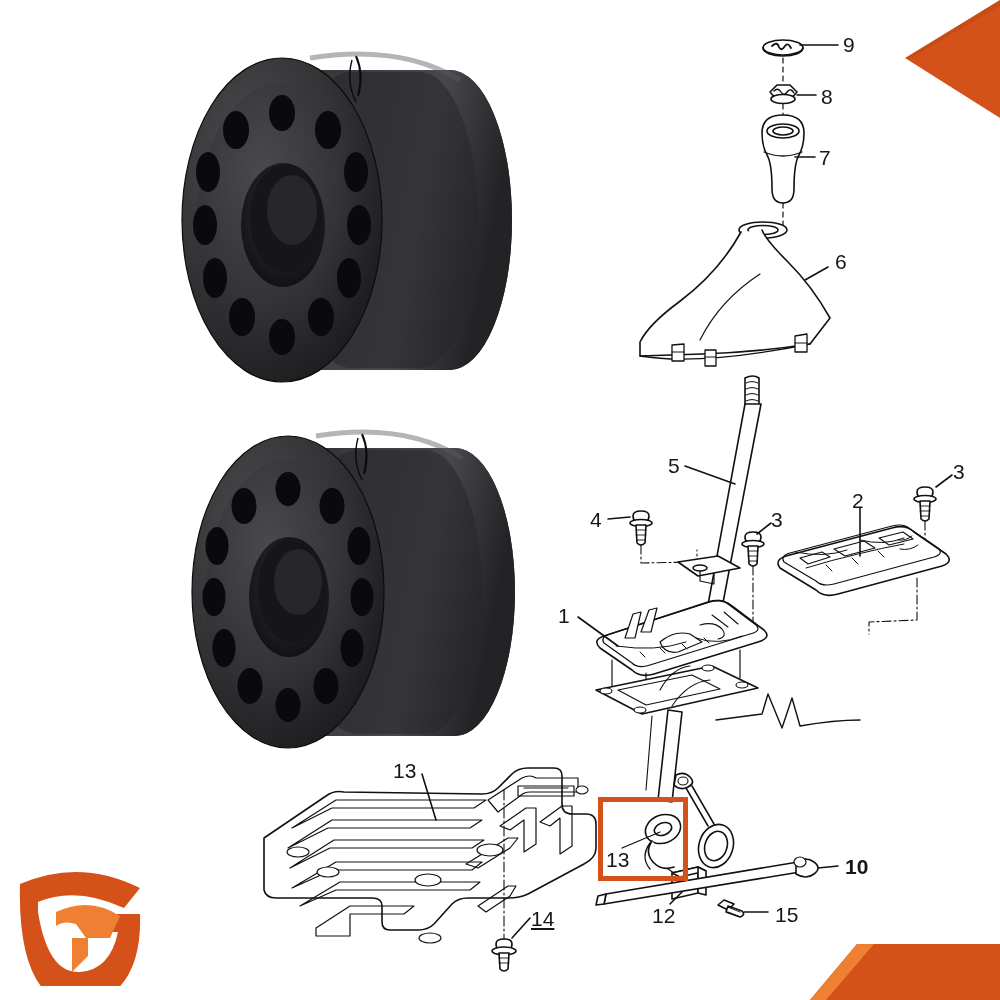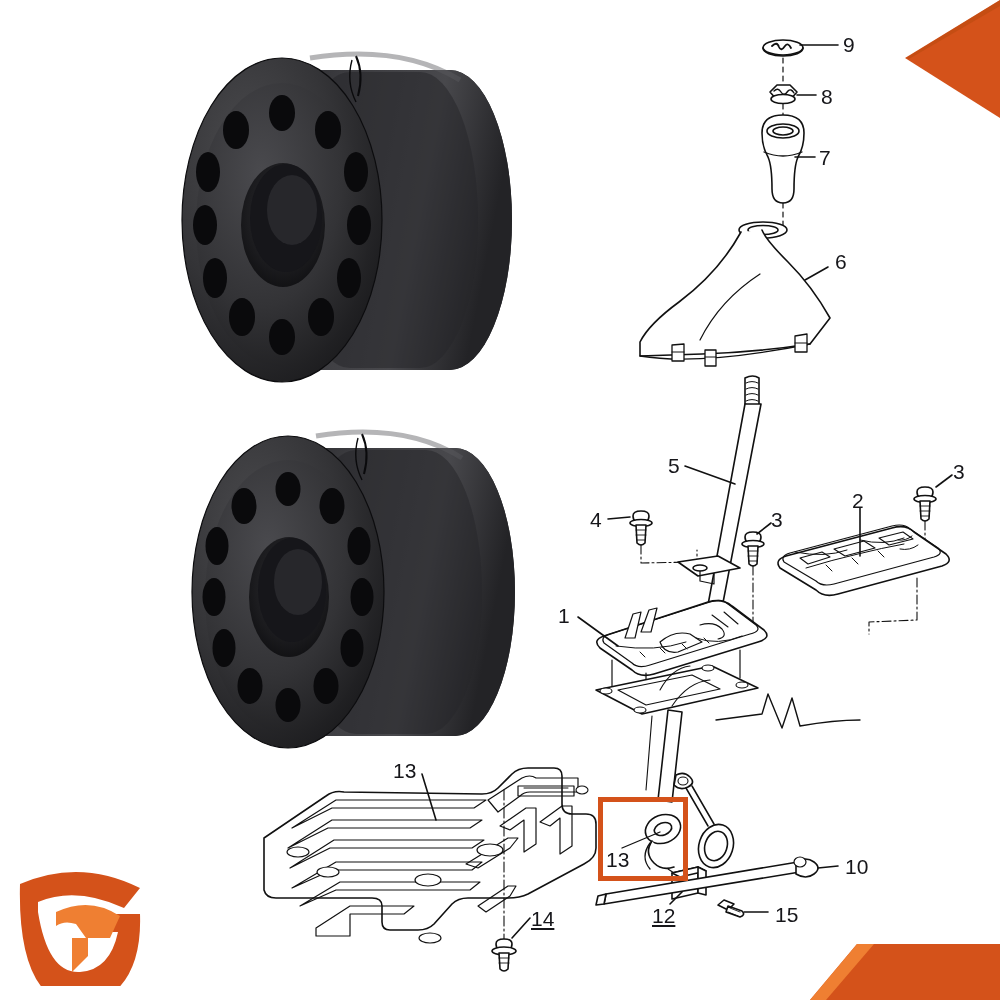--- a/index.html
+++ b/index.html
@@ -401,23 +401,23 @@
   <div class="lbl" style="left:819px;top:147px;">7</div>
   <div class="lbl" style="left:835px;top:251px;">6</div>
   <div class="lbl" style="left:668px;top:455px;">5</div>
   <div class="lbl" style="left:953px;top:461px;">3</div>
   <div class="lbl" style="left:852px;top:490px;">2</div>
   <div class="lbl" style="left:590px;top:509px;">4</div>
   <div class="lbl" style="left:771px;top:509px;">3</div>
   <div class="lbl" style="left:558px;top:605px;">1</div>
   <div class="lbl" style="left:393px;top:760px;">13</div>
   <div class="lbl" style="left:606px;top:849px;">13</div>
-  <div class="lbl" style="left:845px;top:856px;">10</div>
+  <div class="lbl" style="left:845px;top:856px;font-weight:bold;">10</div>
   <div class="lbl" style="left:531px;top:908px;text-decoration:underline;">14</div>
-  <div class="lbl" style="left:652px;top:905px;text-decoration:underline;">12</div>
+  <div class="lbl" style="left:652px;top:905px;">12</div>
   <div class="lbl" style="left:775px;top:904px;">15</div>
 
   <svg class="corner-tr" viewBox="0 0 100 118">
     <polygon points="100,0 100,118 5,58" fill="#d4521a"></polygon>
     <polygon points="100,0 100,8 14,57 5,58" fill="#e2seal" opacity="0"></polygon>
     <polygon points="100,0 6,58 9,59 100,6" fill="#b8480f" opacity="0.55"></polygon>
   </svg>
 
   <svg class="corner-br" viewBox="0 0 200 78">
     <polygon points="57,22 200,22 200,78 10,78" fill="#d4521a"></polygon>

